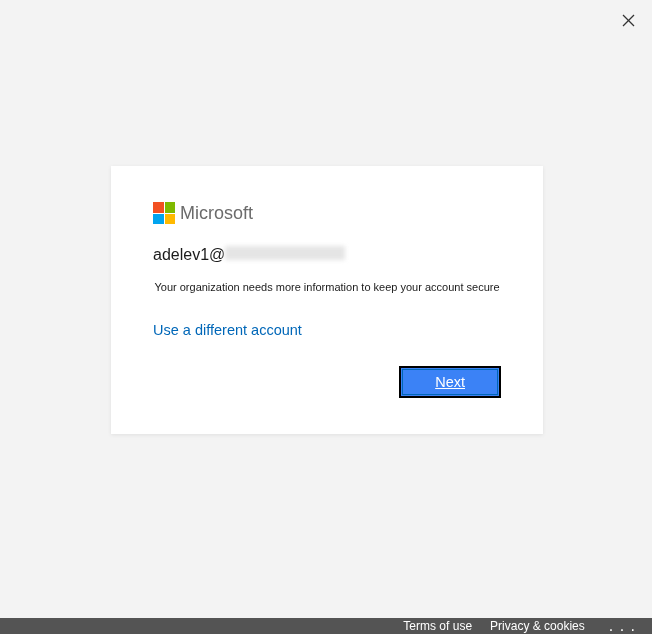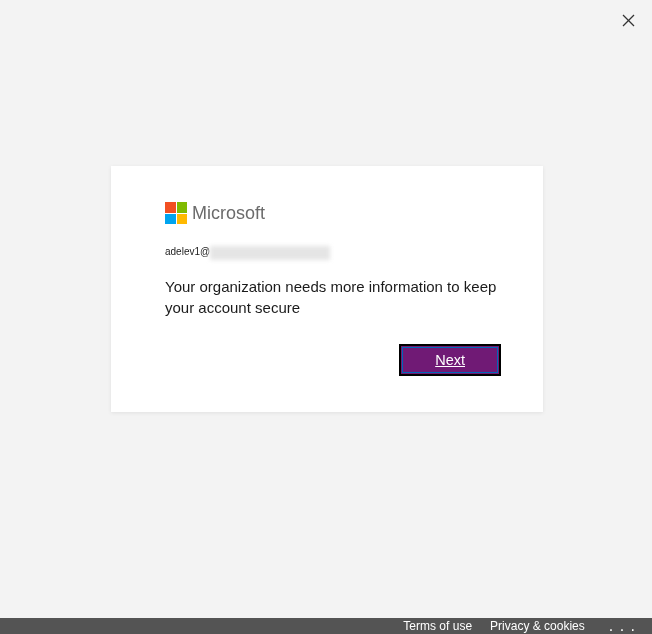--- a/index.html
+++ b/index.html
@@ -30,21 +30,21 @@
     .close-btn svg {
       width: 13px;
       height: 13px;
     }
     .card {
       position: absolute;
       left: 111px;
       top: 166px;
       width: 432px;
       background: #ffffff;
-      padding: 36px 42px 36px 54px;
+      padding: 36px 42px 36px 42px;
       box-shadow: 0 1px 4px rgba(0,0,0,0.08);
     }
     .brand {
       display: flex;
       align-items: center;
       gap: 5px;
       margin-bottom: 22px;
     }
     .ms-logo {
       width: 22px;
@@ -57,60 +57,61 @@
     .ms-logo .sq1 { background: #f25022; }
     .ms-logo .sq2 { background: #7fba00; }
     .ms-logo .sq3 { background: #00a4ef; }
     .ms-logo .sq4 { background: #ffb900; }
     .brand-label {
       font-size: 18px;
       color: #6b6b6b;
       font-weight: 500;
     }
     .email-line {
-      font-size: 10px;
+      font-size: 16px;
       color: #1b1b1b;
       margin-bottom: 16px;
       display: flex;
       align-items: flex-start;
     }
     .blur-strip {
       display: inline-block;
       width: 120px;
       height: 14px;
       background: #e5e5e5;
       filter: blur(2px);
       vertical-align: middle;
     }
     .heading {
       font-size: 24px;
       font-weight: 600;
       color: #1b1b1b;
       margin-bottom: 16px;
     }
     .body-text {
-      font-size: 15px;
+      font-size: 11px;
       color: #1b1b1b;
       line-height: 1.4;
       margin-bottom: 26px;
+      text-align: center;
     }
     .link {
       font-size: 14.5px;
       color: #0067b8;
       text-decoration: none;
       display: inline-block;
       margin-bottom: 28px;
       cursor: pointer;
     }
     .btn-row {
       display: flex;
       justify-content: flex-end;
     }
     .next-btn {
-      background: #701a75;
+      background: #3b82f6;
       color: #ffffff;
       border: 2px solid #000000;
       outline: 1px solid #0067b8;
       outline-offset: -4px;
       padding: 6px 34px;
       font-size: 14.5px;
       cursor: pointer;
       text-decoration: underline;
       font-family: inherit;
     }
@@ -163,20 +164,21 @@
   </div>
 
   <div class="email-line">
     <span>adelev1@</span>
       <span class="blur-strip"></span>
   </div>
 
 
   <p class="body-text">Your organization needs more information to keep your account secure</p>
 
+  <a class="link">Use a different account</a>
 
   <div class="btn-row">
     <button class="next-btn">Next</button>
   </div>
 </div>
 
 <div class="footer">
   <a>Terms of use</a>
   <a>Privacy &amp; cookies</a>
   <span class="more-dots">.&nbsp;.&nbsp;.</span>

